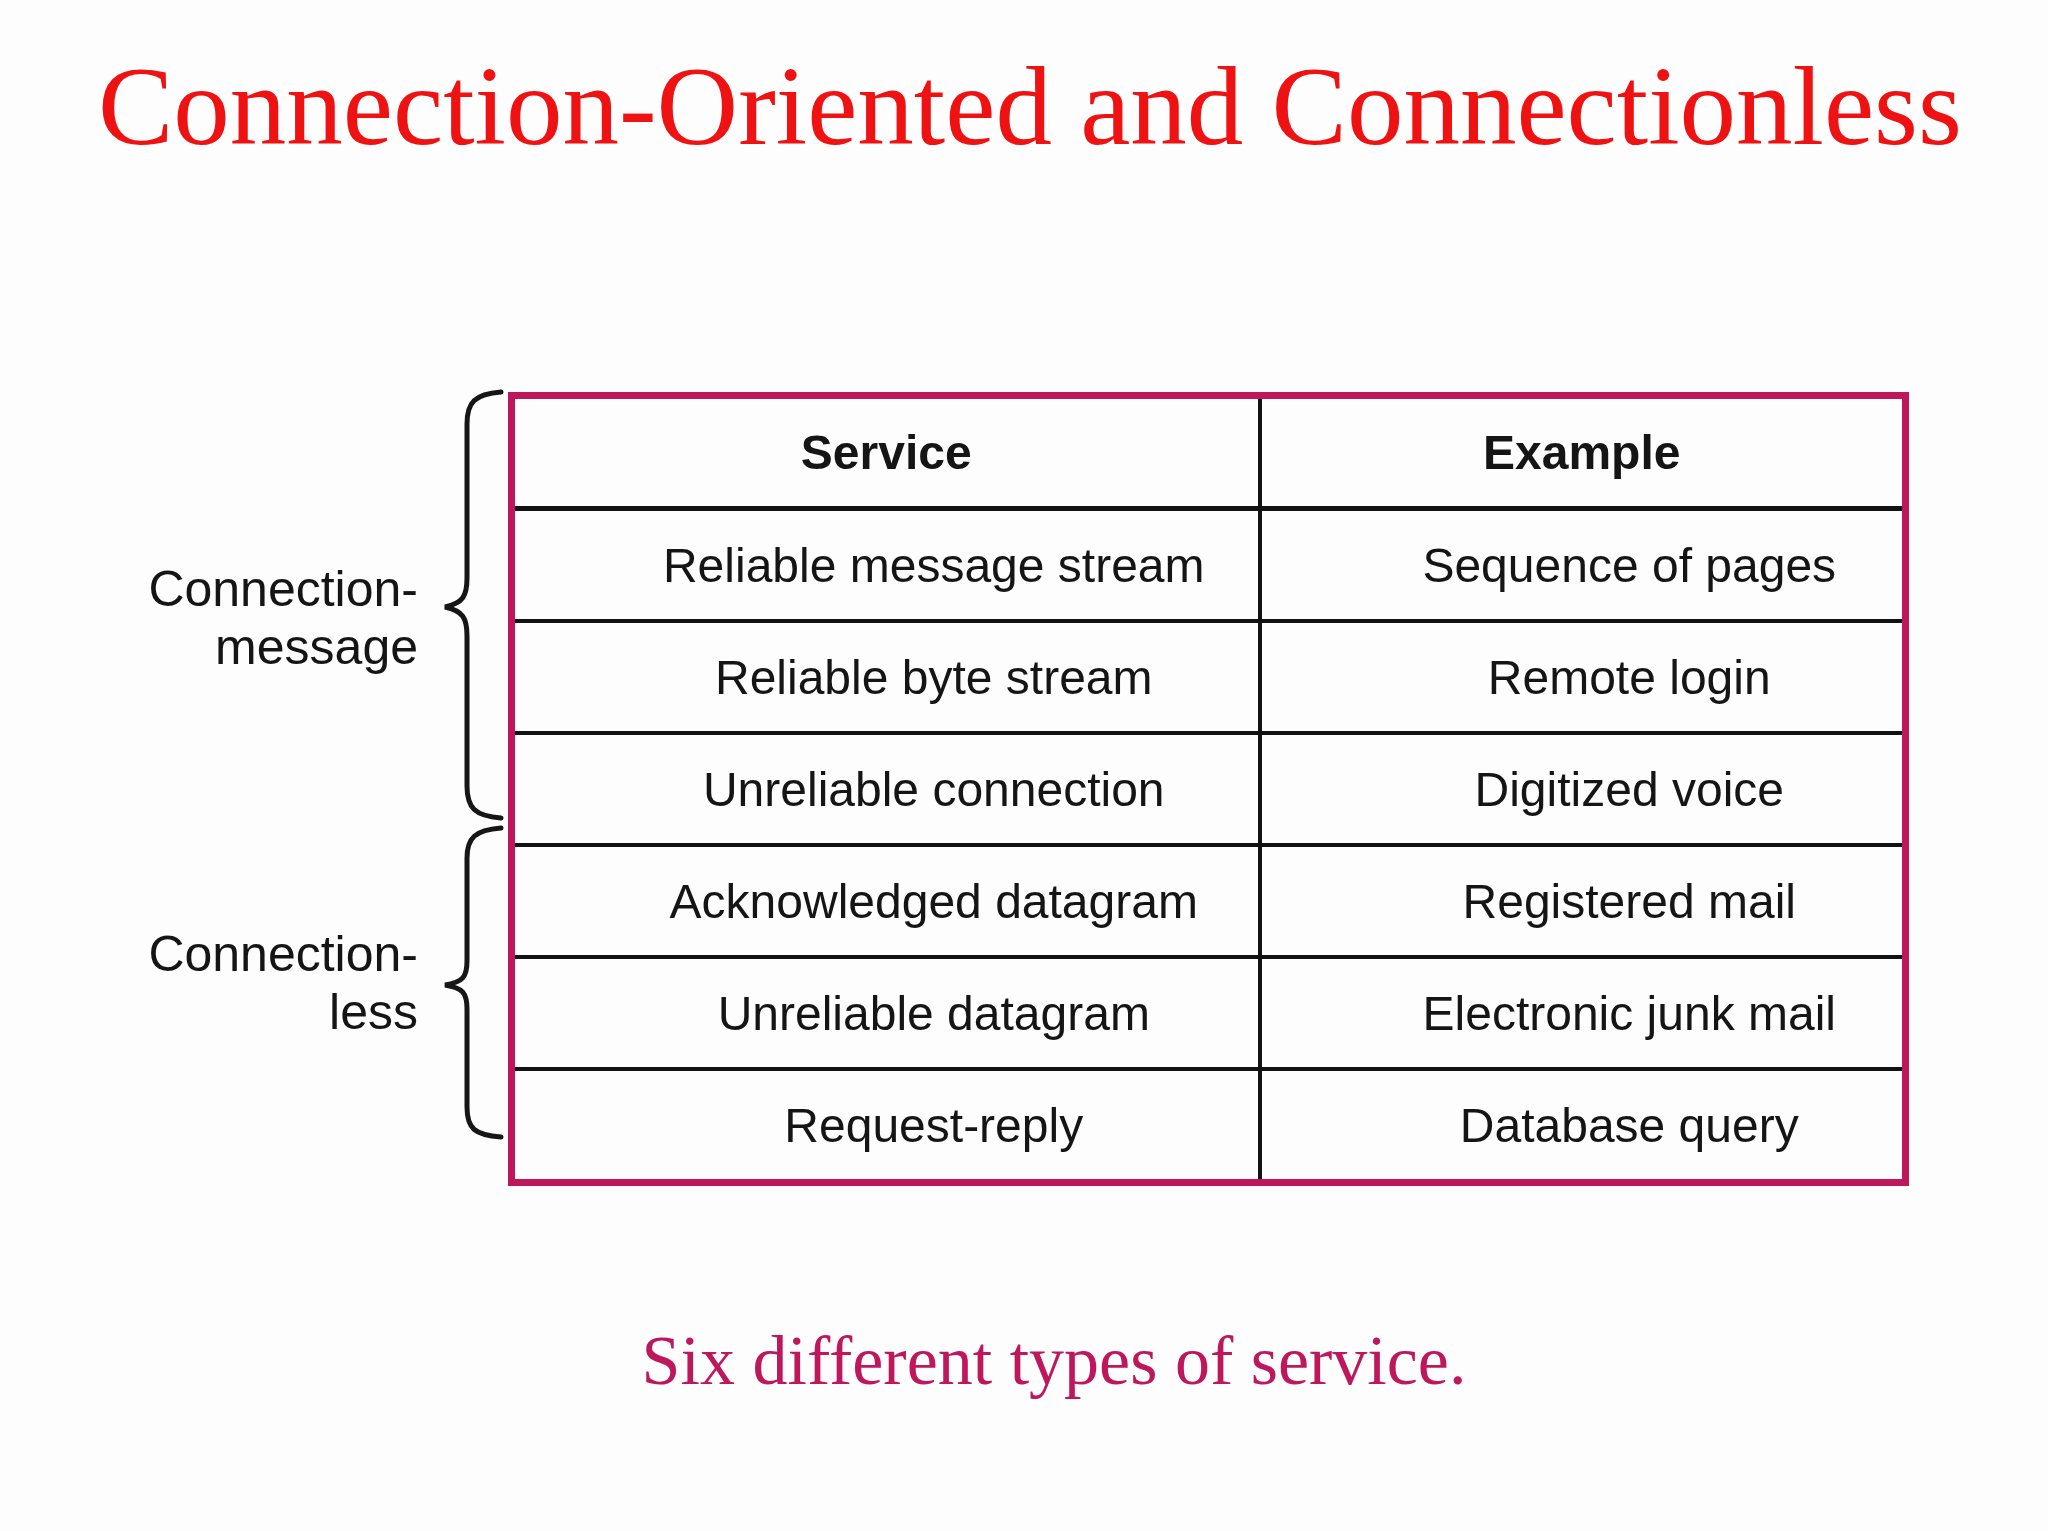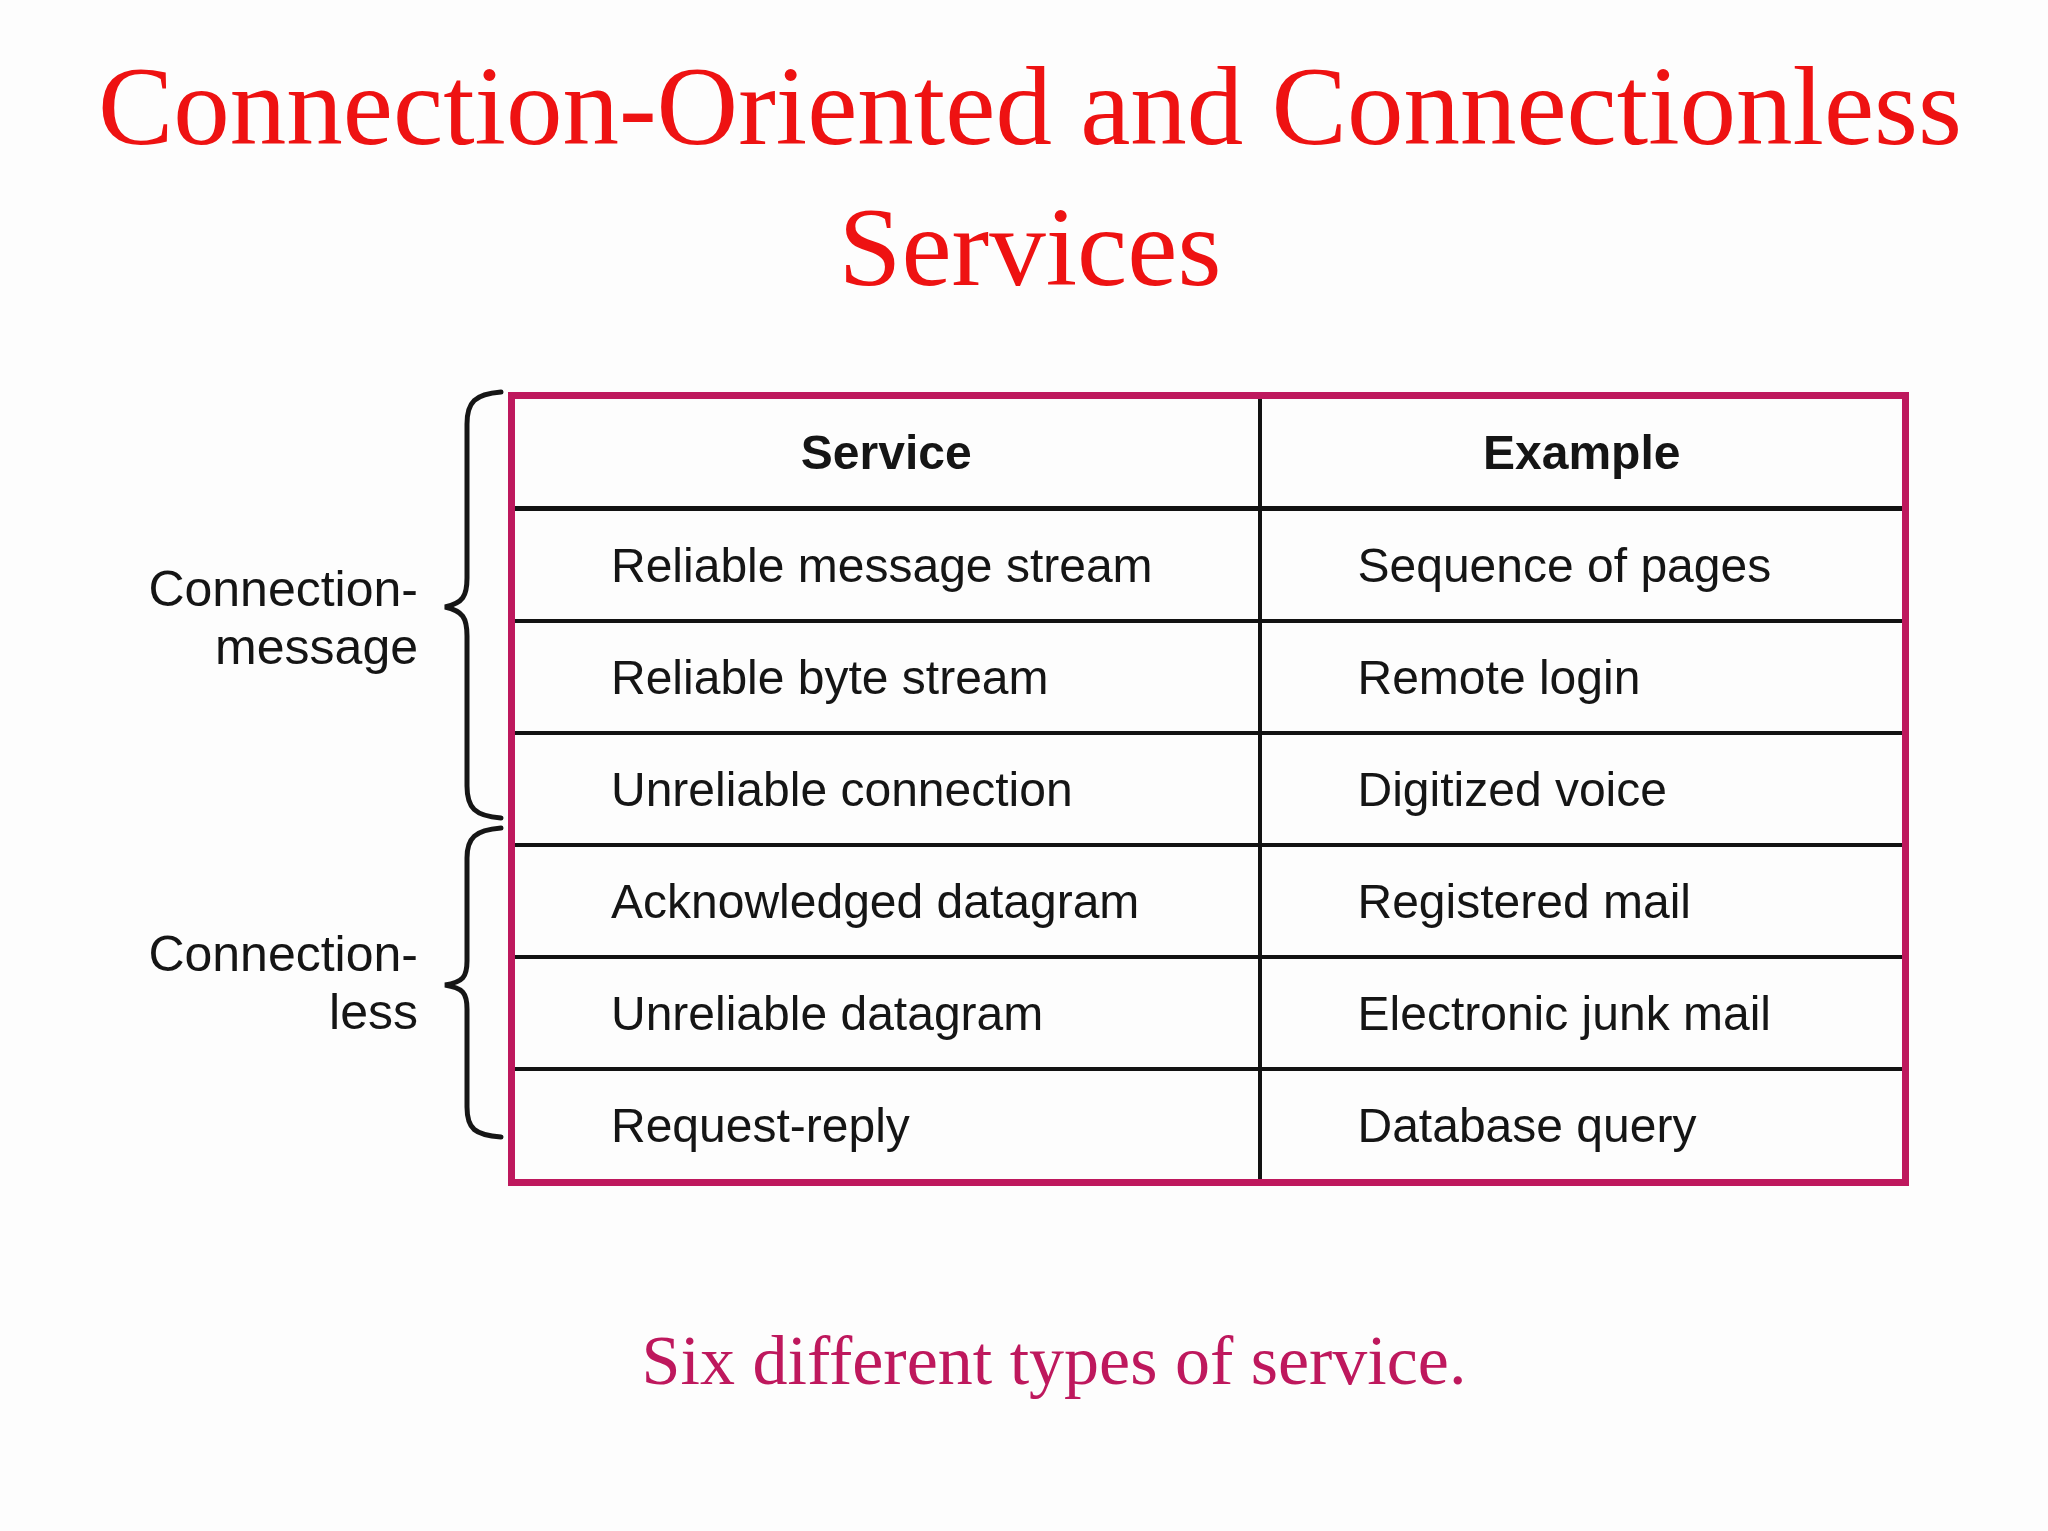--- a/index.html
+++ b/index.html
@@ -47,21 +47,21 @@
     white-space: nowrap;
   }
   .svc-table th {
     height: 105px;
     font-weight: bold;
     text-align: center;
     border-bottom-width: 5px;
   }
   .svc-table td {
     height: 106px;
-    text-align: left;
+    text-align: center;
     padding-left: 96px;
   }
 
   
   .brace { position: absolute; left: 435px; width: 80px; }
   .brace-co { top: 388px; height: 434px; }
   .brace-cl { top: 824px; height: 317px; }
   .brace path {
     fill: none;
     stroke: #161616;
@@ -89,21 +89,21 @@
     font-family: "Liberation Serif", "DejaVu Serif", serif;
     font-size: 70px;
     color: #be185d;
   }
 </style>
 </head>
 <body>
 
 <div class="slide">
 
-  <h1 class="slide-title"><span>Connection-Oriented and Connectionless</span><br><span>Services</span></h1>
+  <h1 class="slide-title"><span>Connection-Oriented and Connectionless</span><br></h1>
 
   <div class="group-label label-co">
     <div>Connection-</div>
     <div>message</div>
   </div>
 
   <div class="group-label label-cl">
     <div>Connection-</div>
     <div>less</div>
   </div>

